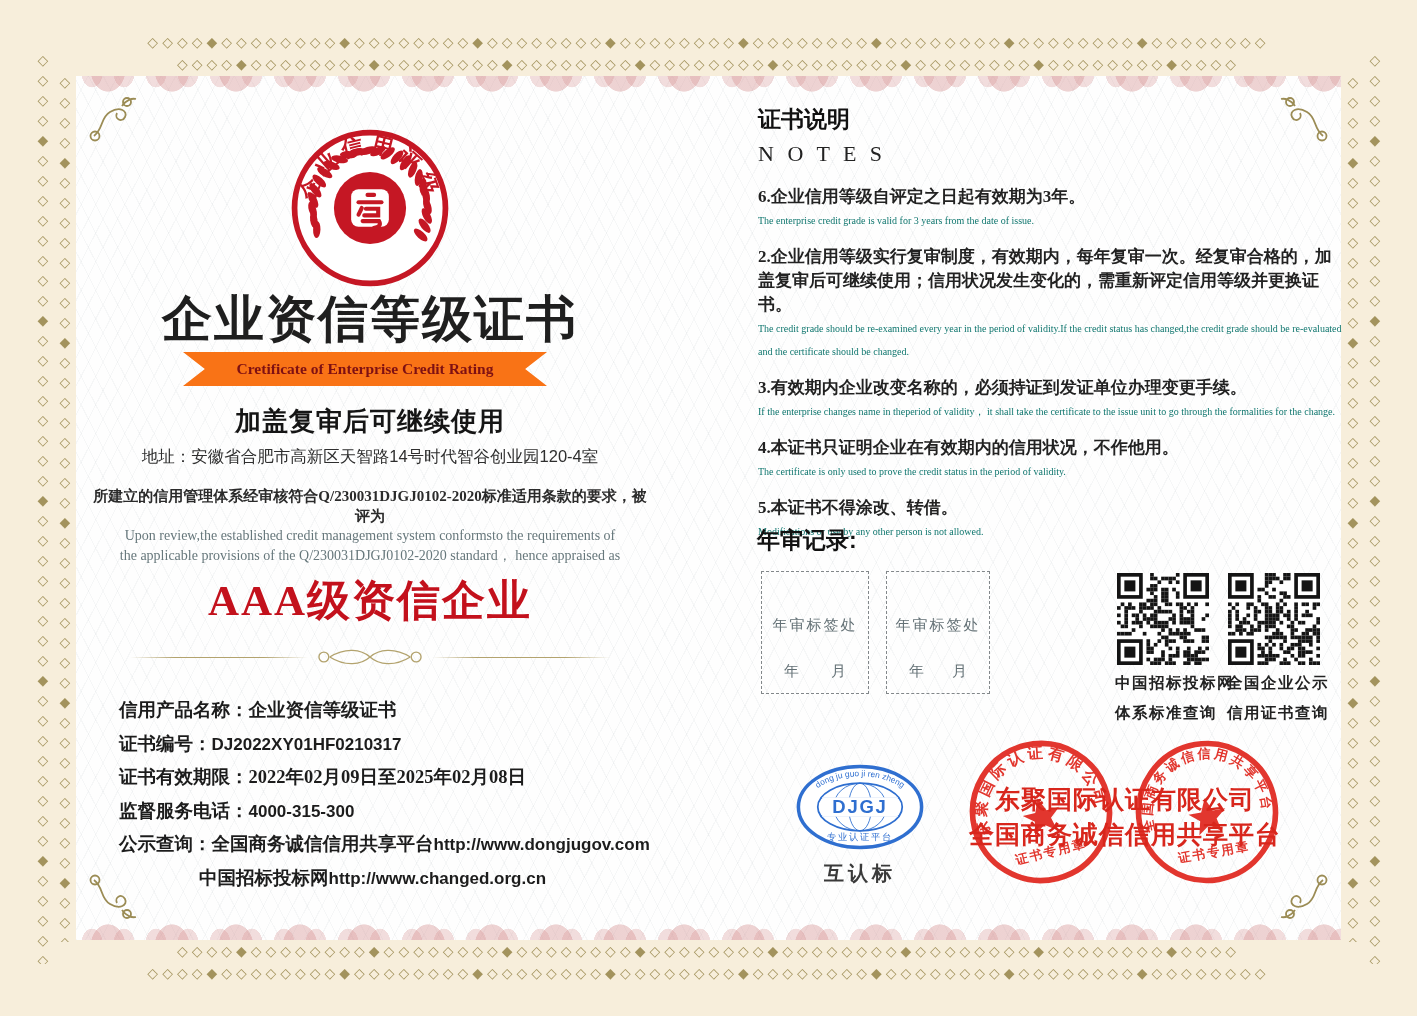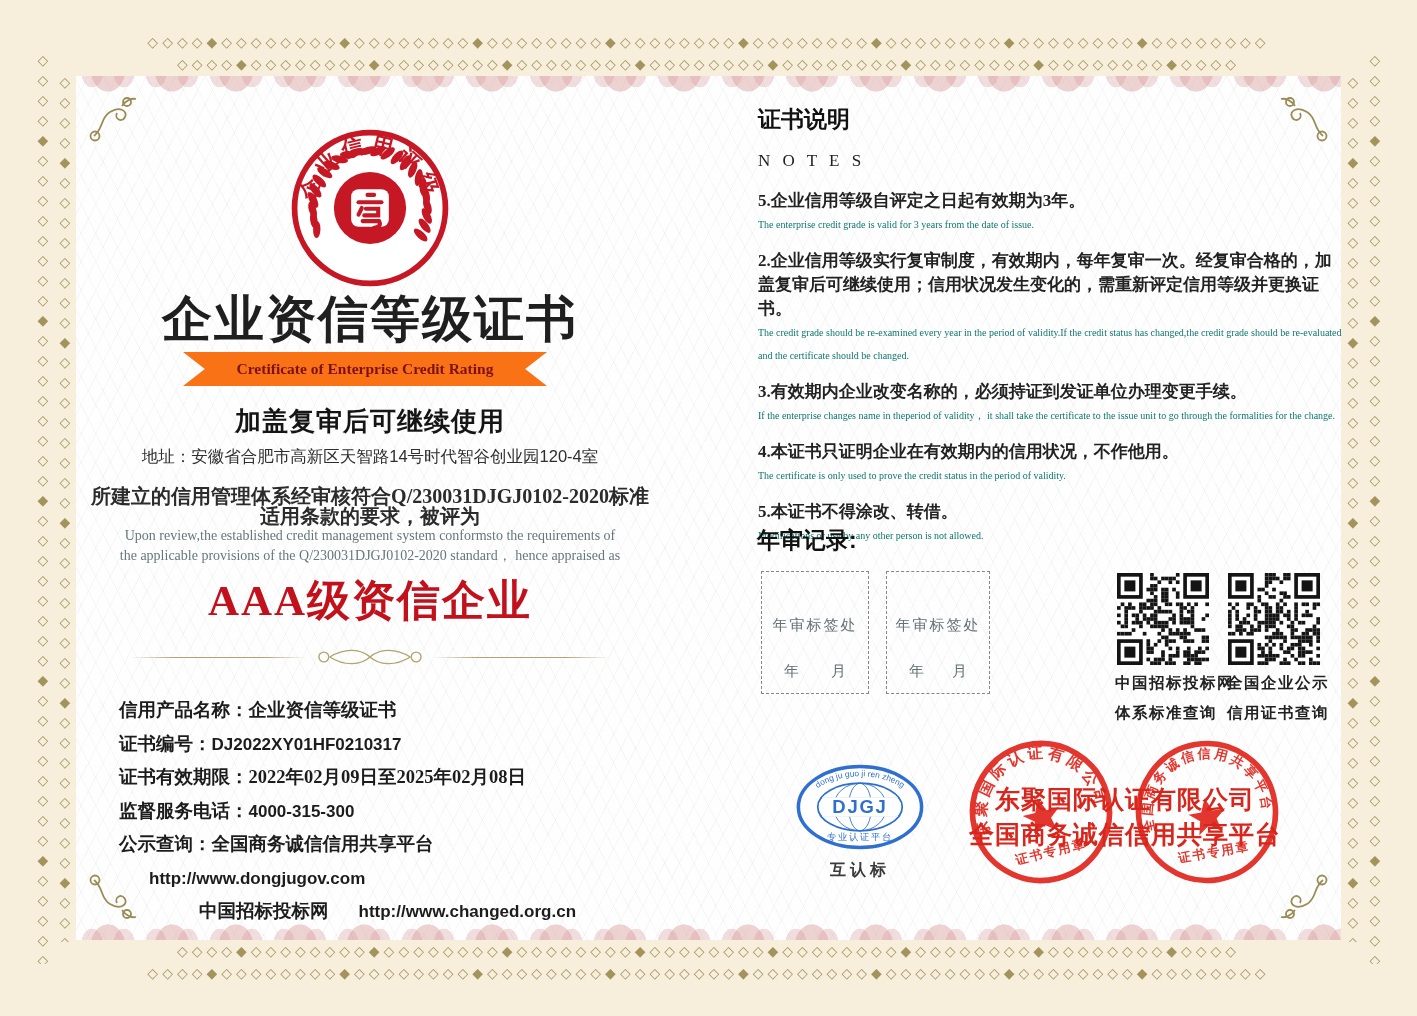--- a/index.html
+++ b/index.html
@@ -38,55 +38,55 @@
          letter-spacing:2px;color:#1f1f1f;}
   .ribbon{left:183px;top:352px;width:364px;height:34px;background:#f97316;
           clip-path:polygon(0 0,100% 0,94% 50%,100% 100%,0 100%,6% 50%);
           display:flex;align-items:center;justify-content:center;}
   .ribbon span{color:#7e1013;font-weight:bold;font-size:15.5px;}
   .company{left:95px;top:404px;width:550px;font-size:26px;font-weight:bold;
            font-family:"Liberation Sans",sans-serif;color:#151515;letter-spacing:1px;}
   .address{left:95px;top:446px;width:550px;font-size:16.5px;
            font-family:"Liberation Sans",sans-serif;color:#2e2e2e;}
   .statement{left:90px;top:486px;width:560px;line-height:20px;}
-  .st-zh{font-size:20px;color:#2b2b2b;font-weight:600;}
+  .st-zh{font-size:15px;color:#2b2b2b;font-weight:600;}
   .st-en{font-size:14px;color:#66777b;}
   .rating{left:95px;top:572px;width:550px;font-size:43px;font-weight:bold;
           color:#c3111c;letter-spacing:2px;}
   .divider{left:130px;top:645px;width:480px;display:flex;align-items:center;gap:8px;}
   .divider .dline{flex:1;height:1px;
      background:linear-gradient(to right,transparent,#b3a36e 25%,#b3a36e 75%,transparent);}
   .divider svg path,.divider svg circle{stroke:#b3a36e;fill:none;stroke-width:1.4;}
   .details{left:119px;top:694px;width:540px;font-size:18.5px;font-weight:bold;line-height:33.5px;}
   .det-row.indent{padding-left:80px;}
   .det-url,.latin-val{font-family:Liberation Sans, sans-serif;font-size:17px;}
-  .det-url{margin-left:30px;}
+  .det-url{margin-left:0;}
   
   .notes{left:758px;top:104px;width:586px;}
   .notes-zh-title{font-size:23px;font-weight:bold;font-family:"Liberation Sans",sans-serif;color:#111;}
-  .notes-en-title{font-size:17px;letter-spacing:4px;color:#222;margin-top:16px;margin-bottom:18px;}
+  .notes-en-title{font-size:22px;letter-spacing:4px;color:#222;margin-top:6px;margin-bottom:18px;}
   .note-item{margin-bottom:13px;}
   .note-zh{font-size:17px;font-weight:600;color:#222;line-height:24px;}
   .note-en{font-size:10px;color:#0f766e;line-height:23px;}
   
   .annual-title{left:757px;top:525px;font-size:23px;font-weight:bold;
                 font-family:"Liberation Sans",sans-serif;color:#111;}
   .stamp-box{border:1.5px dashed #82878a;display:flex;flex-direction:column;align-items:stretch;}
   .stamp-box .slabel{margin-top:44px;text-align:center;font-size:15px;letter-spacing:2px;color:#647176;}
   .stamp-box .ym{margin-top:auto;margin-bottom:12px;display:flex;justify-content:space-between;
                  padding:0 22px;font-size:15px;color:#647176;}
   .box1{left:761px;top:571px;width:106px;height:121px;}
   .box2{left:886px;top:571px;width:102px;height:121px;}
   .qr{width:92px;height:92px;background:#fff;}
   .qr1{left:1117px;top:573px;} .qr2{left:1228px;top:573px;}
   .qr-label{width:120px;font-size:15.5px;letter-spacing:1.5px;line-height:30px;color:#222;font-weight:600;}
   .qrl1{left:1115px;top:668px;} .qrl2{left:1227px;top:668px;}
   
   .blue-seal{left:791px;top:763px;width:138px;height:88px;}
-  .blue-below{left:791px;top:860px;width:138px;font-size:16px;letter-spacing:4px;
+  .blue-below{left:791px;top:860px;width:138px;font-size:20px;letter-spacing:4px;
               color:#3a3a3a;font-weight:600;}
   .red-seal{width:150px;height:150px;opacity:.92;}
   .rs1{left:966px;top:737px;transform:rotate(-14deg);}
   .rs2{left:1132px;top:737px;transform:rotate(-10deg);}
   .seal-overlay{left:920px;top:782px;width:410px;text-align:center;color:#d8261c;
                 font-weight:bold;font-size:25px;line-height:35px;letter-spacing:1px;}
 </style>
 </head>
 <body>
 
@@ -219,21 +219,21 @@
     </div>
     <div class="det-row indent">
       <span>中国招标投标网</span><span class="det-url">http://www.changed.org.cn</span>
     </div>
   </div>
 
   <div class="abs notes">
     <div class="notes-zh-title">证书说明</div>
     <div class="notes-en-title">N O T E S</div>
     <div class="note-item">
-      <div class="note-zh">5.企业信用等级自评定之日起有效期为3年。</div>
+      <div class="note-zh">6.企业信用等级自评定之日起有效期为3年。</div>
       <div class="note-en">The enterprise credit grade is valid for 3 years from the date of issue.</div>
     </div>
     <div class="note-item">
       <div class="note-zh">2.企业信用等级实行复审制度，有效期内，每年复审一次。经复审合格的，加盖复审后可继续使用；信用状况发生变化的，需重新评定信用等级并更换证书。</div>
       <div class="note-en">The credit grade should be re-examined every year in the period of validity.If the credit status has changed,the credit grade should be re-evaluated and the certificate should be  changed.</div>
     </div>
     <div class="note-item">
       <div class="note-zh">3.有效期内企业改变名称的，必须持证到发证单位办理变更手续。</div>
       <div class="note-en">If the enterprise changes name in theperiod of validity， it shall take the certificate to the issue unit to go through the formalities for the change.</div>
     </div>

